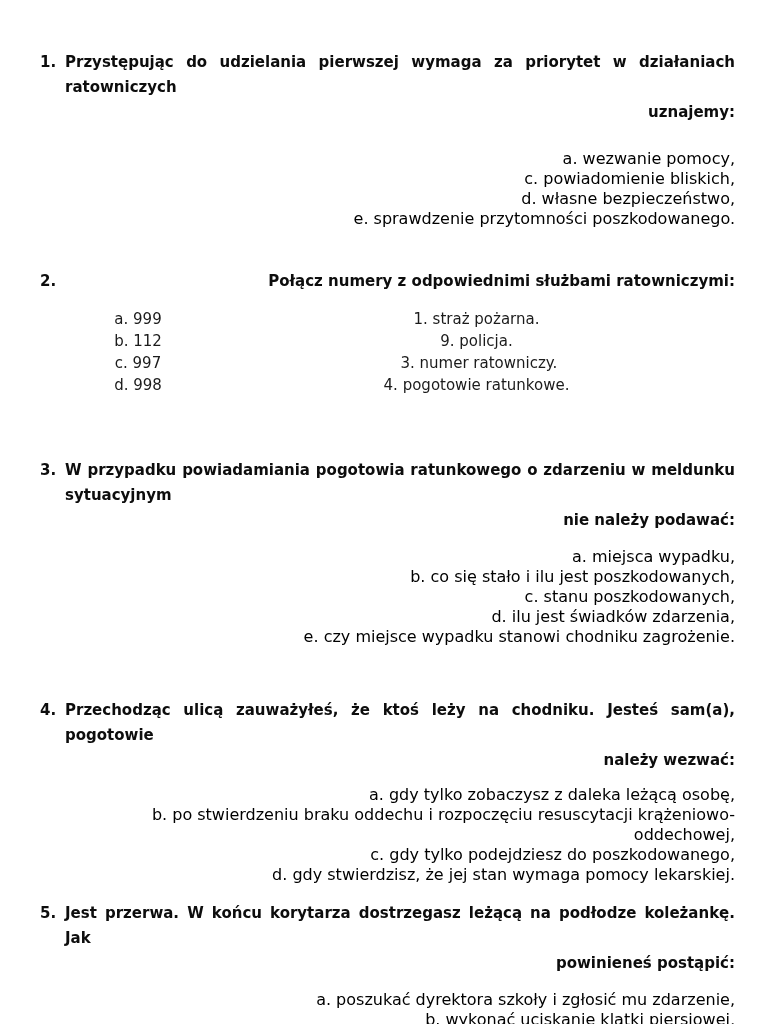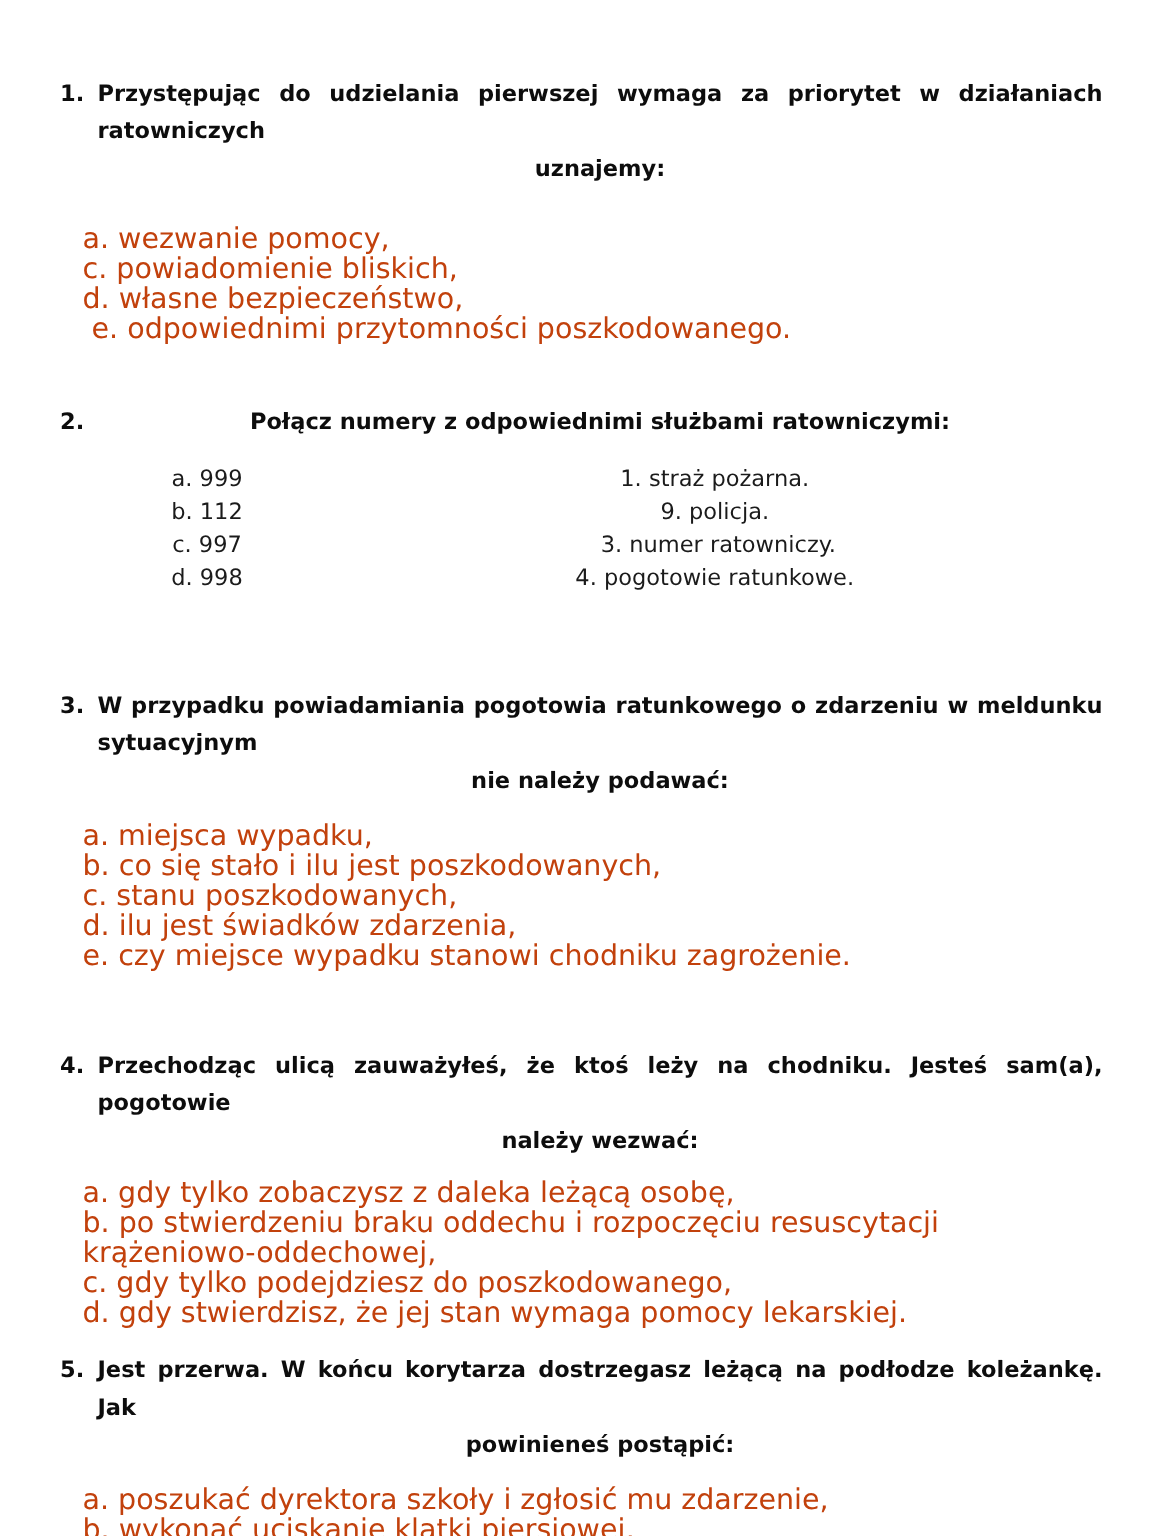--- a/index.html
+++ b/index.html
@@ -30,28 +30,29 @@
     margin-bottom: 24px;
   }
   .q2 .q-header, .q3 .q-header, .q5 .q-header { margin-bottom: 14px; }
   .q4 .q-header { margin-bottom: 12px; }
 
   .q-num {
     flex: 0 0 25px;
     white-space: nowrap;
   }
   .q-prompt { flex: 1 1 auto; min-width: 0; }
-  .p-line { text-align: center; }
+  .p-line { text-align: right; }
   .p-line.justify-full { text-align: justify; text-align-last: justify; }
 
   .q-options {
     margin-left: 15px;
-    font-size: 19px;
+    font-size: 16px;
     line-height: 20px;
-    color: #c2410c;
+    color: #000000;
+    text-align: right;
   }
   .option-line { white-space: pre-wrap; }
 
   .match-list {
     margin-left: 18px;
     font-size: 15px;
     line-height: 22px;
     color: #1b1b1b;
     text-align: center;
   }
@@ -69,21 +70,21 @@
       <span class="q-num">1.</span>
       <div class="q-prompt">
         <div class="p-line justify-full">Przystępując do udzielania pierwszej wymaga za priorytet w działaniach ratowniczych</div>
         <div class="p-line">uznajemy:</div>
       </div>
     </div>
     <div class="q-options">
       <div class="option-line">a. wezwanie pomocy,</div>
       <div class="option-line">c. powiadomienie bliskich,</div>
       <div class="option-line">d. własne bezpieczeństwo,</div>
-      <div class="option-line"> e. odpowiednimi przytomności poszkodowanego.</div>
+      <div class="option-line"> e. sprawdzenie przytomności poszkodowanego.</div>
     </div>
   </div>
 
   <div class="question q2">
     <div class="q-header">
       <span class="q-num">2.</span>
       <div class="q-prompt">
         <div class="p-line">Połącz numery z odpowiednimi służbami ratowniczymi:</div>
       </div>
     </div>

